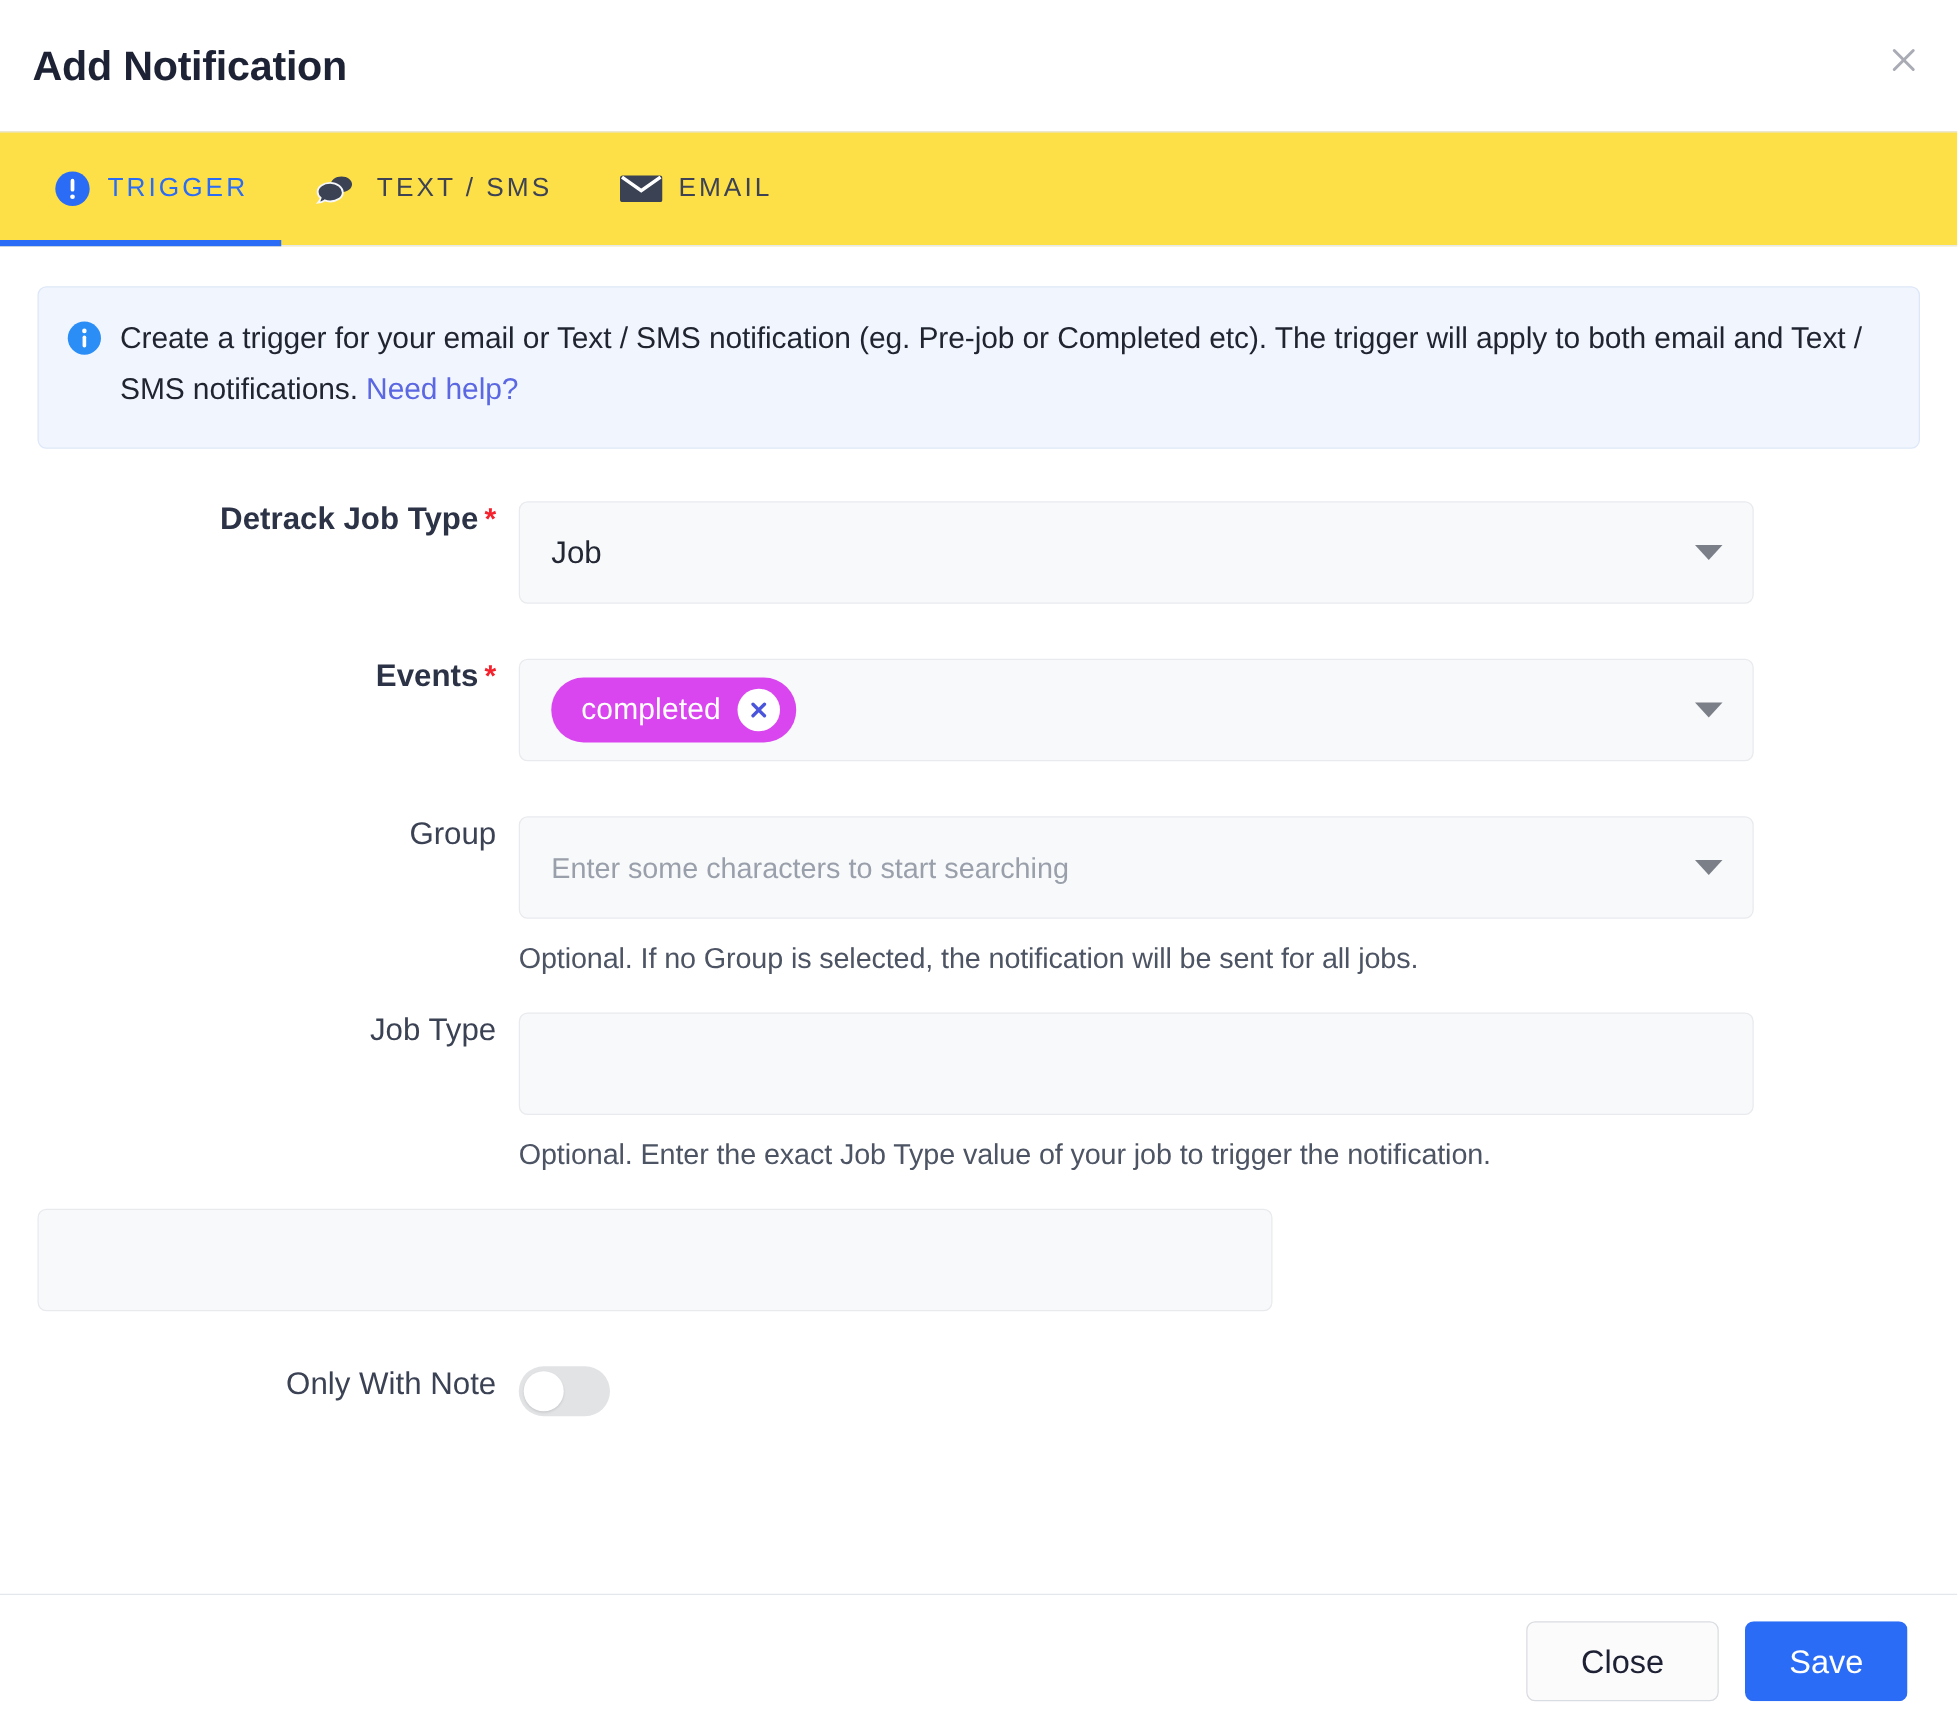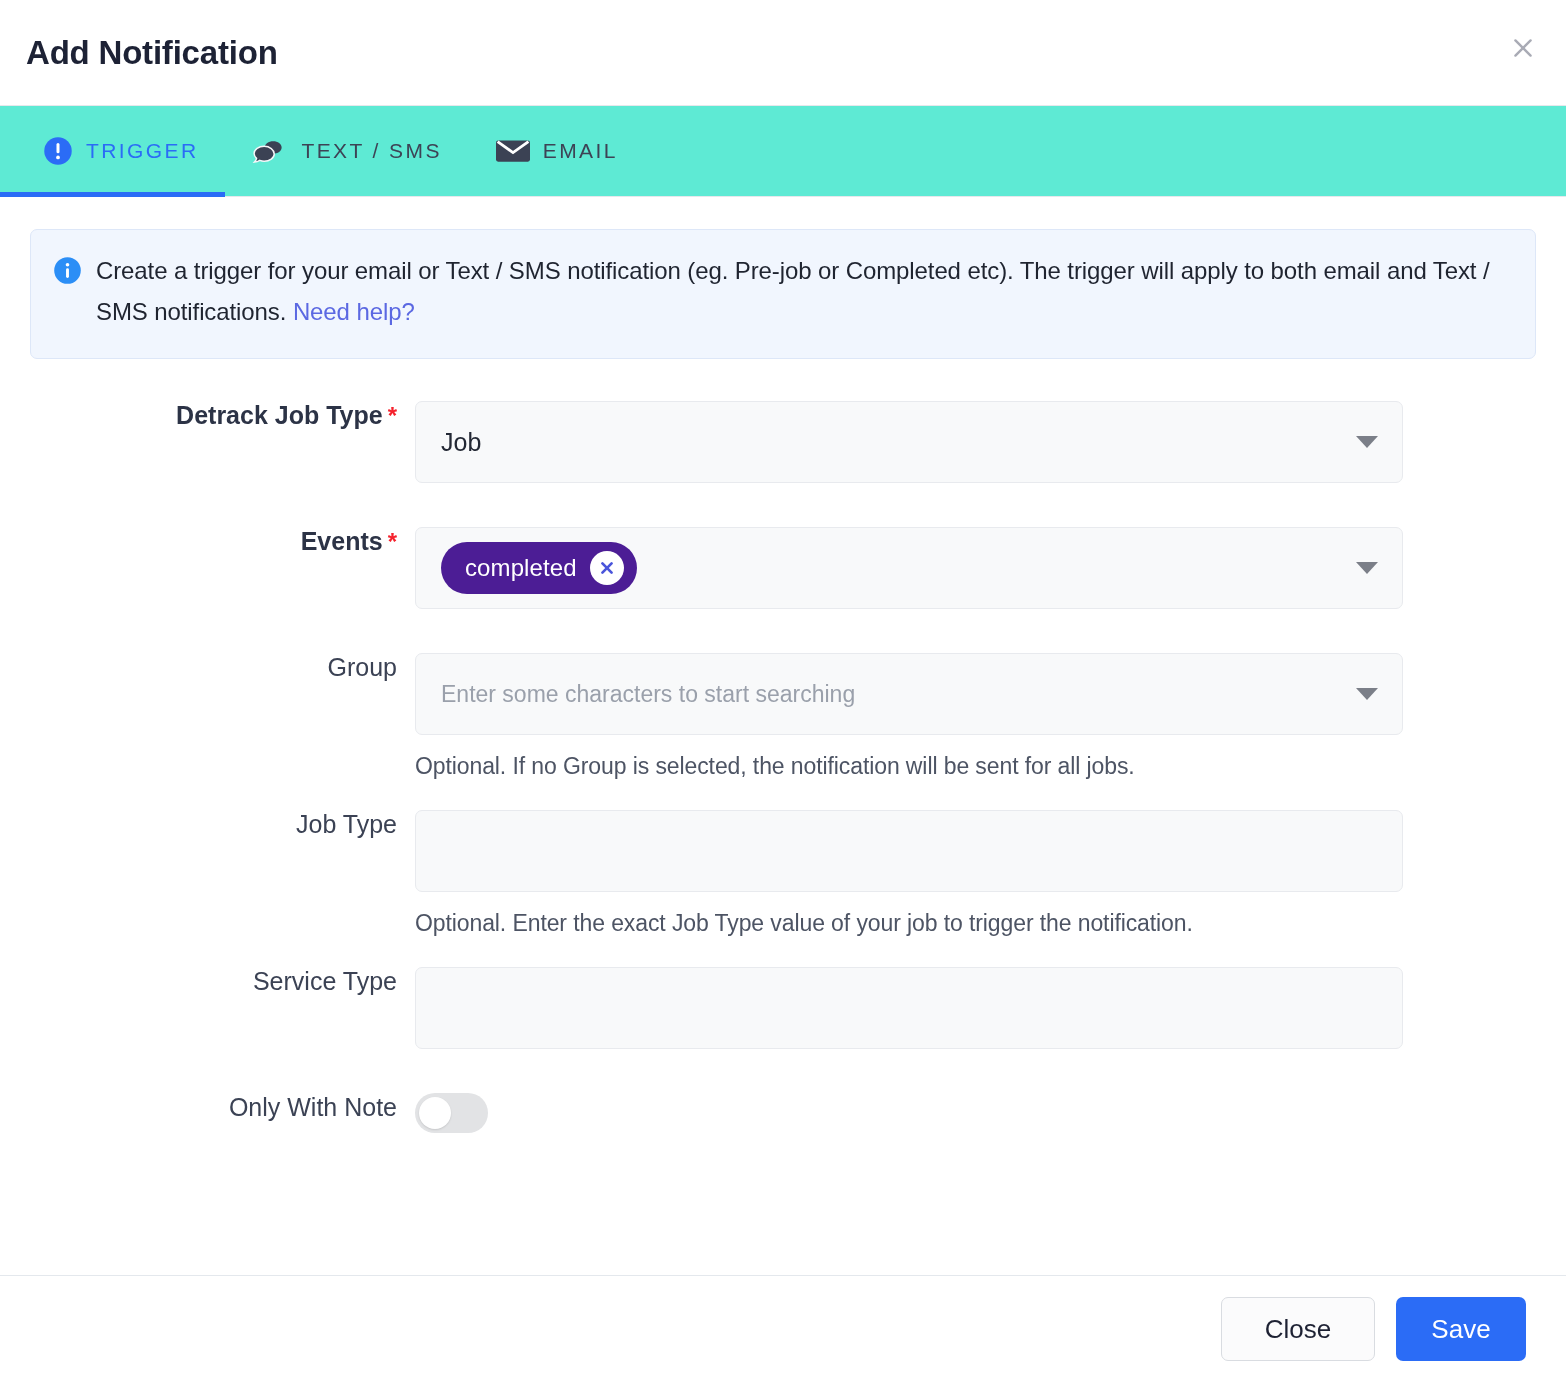--- a/index.html
+++ b/index.html
@@ -49,21 +49,21 @@
     justify-content: center;
     cursor: pointer;
     color: #a9abb5;
   }
   .close-icon svg { display: block; }
 
   
   .tabbar {
     flex: 0 0 92px;
     height: 92px;
-    background: #5eead4;
+    background: #fde047;
     border-top: 1px solid #e6e8ec;
     border-bottom: 1px solid #e6e8ec;
     display: flex;
     align-items: flex-end;
     padding: 0 0 0 16px;
     position: relative;
   }
   .tab {
     display: flex;
     align-items: center;
@@ -179,21 +179,21 @@
     border-left: 11px solid transparent;
     border-right: 11px solid transparent;
     border-top: 12px solid #7b7f88;
   }
 
   
   .chip {
     display: inline-flex;
     align-items: center;
     gap: 13px;
-    background: #4c1d95;
+    background: #d946ef;
     border-radius: 999px;
     padding: 9px 13px 9px 24px;
     height: 52px;
   }
   .chip-label {
     font-size: 24px;
     color: #ffffff;
     letter-spacing: 0.1px;
   }
   .chip-remove {
@@ -401,23 +401,20 @@
         <div class="control plain">
           <span class="control-value"></span>
         </div>
         <div class="help-text">Optional. Enter the exact Job Type value of your job to trigger the notification.</div>
       </div>
     </div>
 
     <div class="row-gap-md"></div>
 
     <div class="form-row">
-      <div class="row-label">
-        <span>Service Type</span>
-      </div>
       <div class="row-field">
         <div class="control plain">
           <span class="control-value"></span>
         </div>
       </div>
     </div>
 
     <div class="row-gap-lg"></div>
 
     <div class="form-row">

